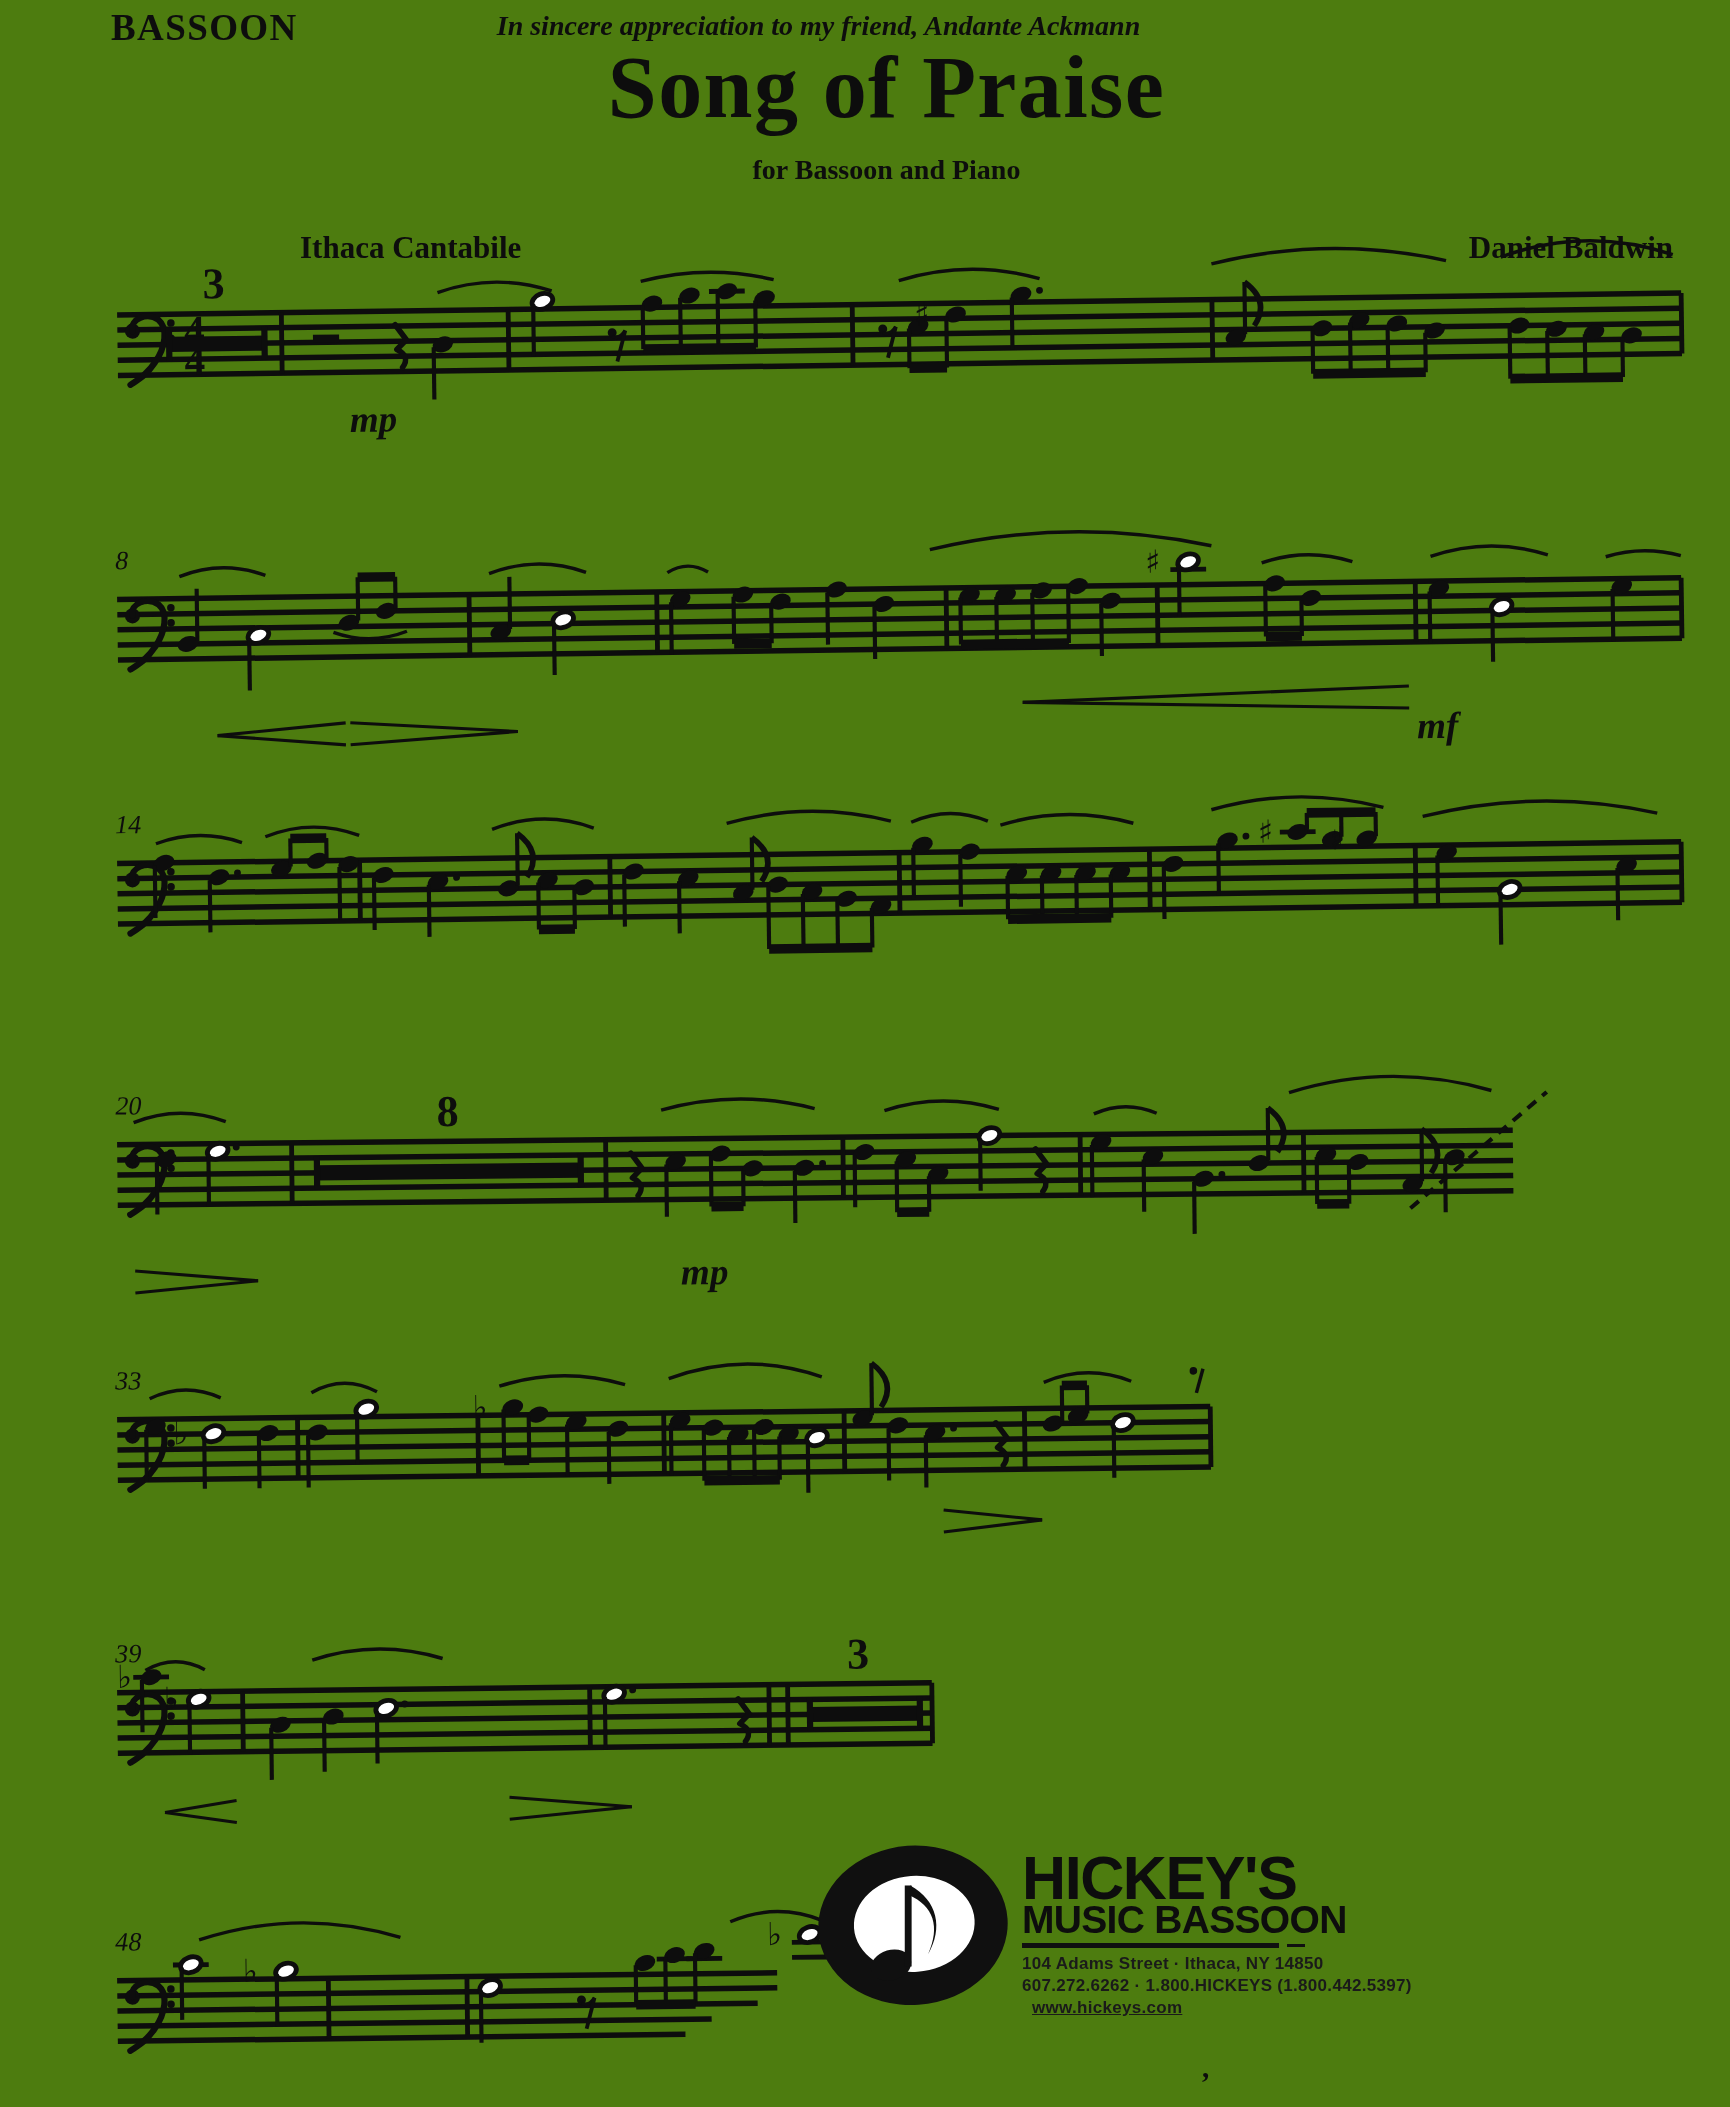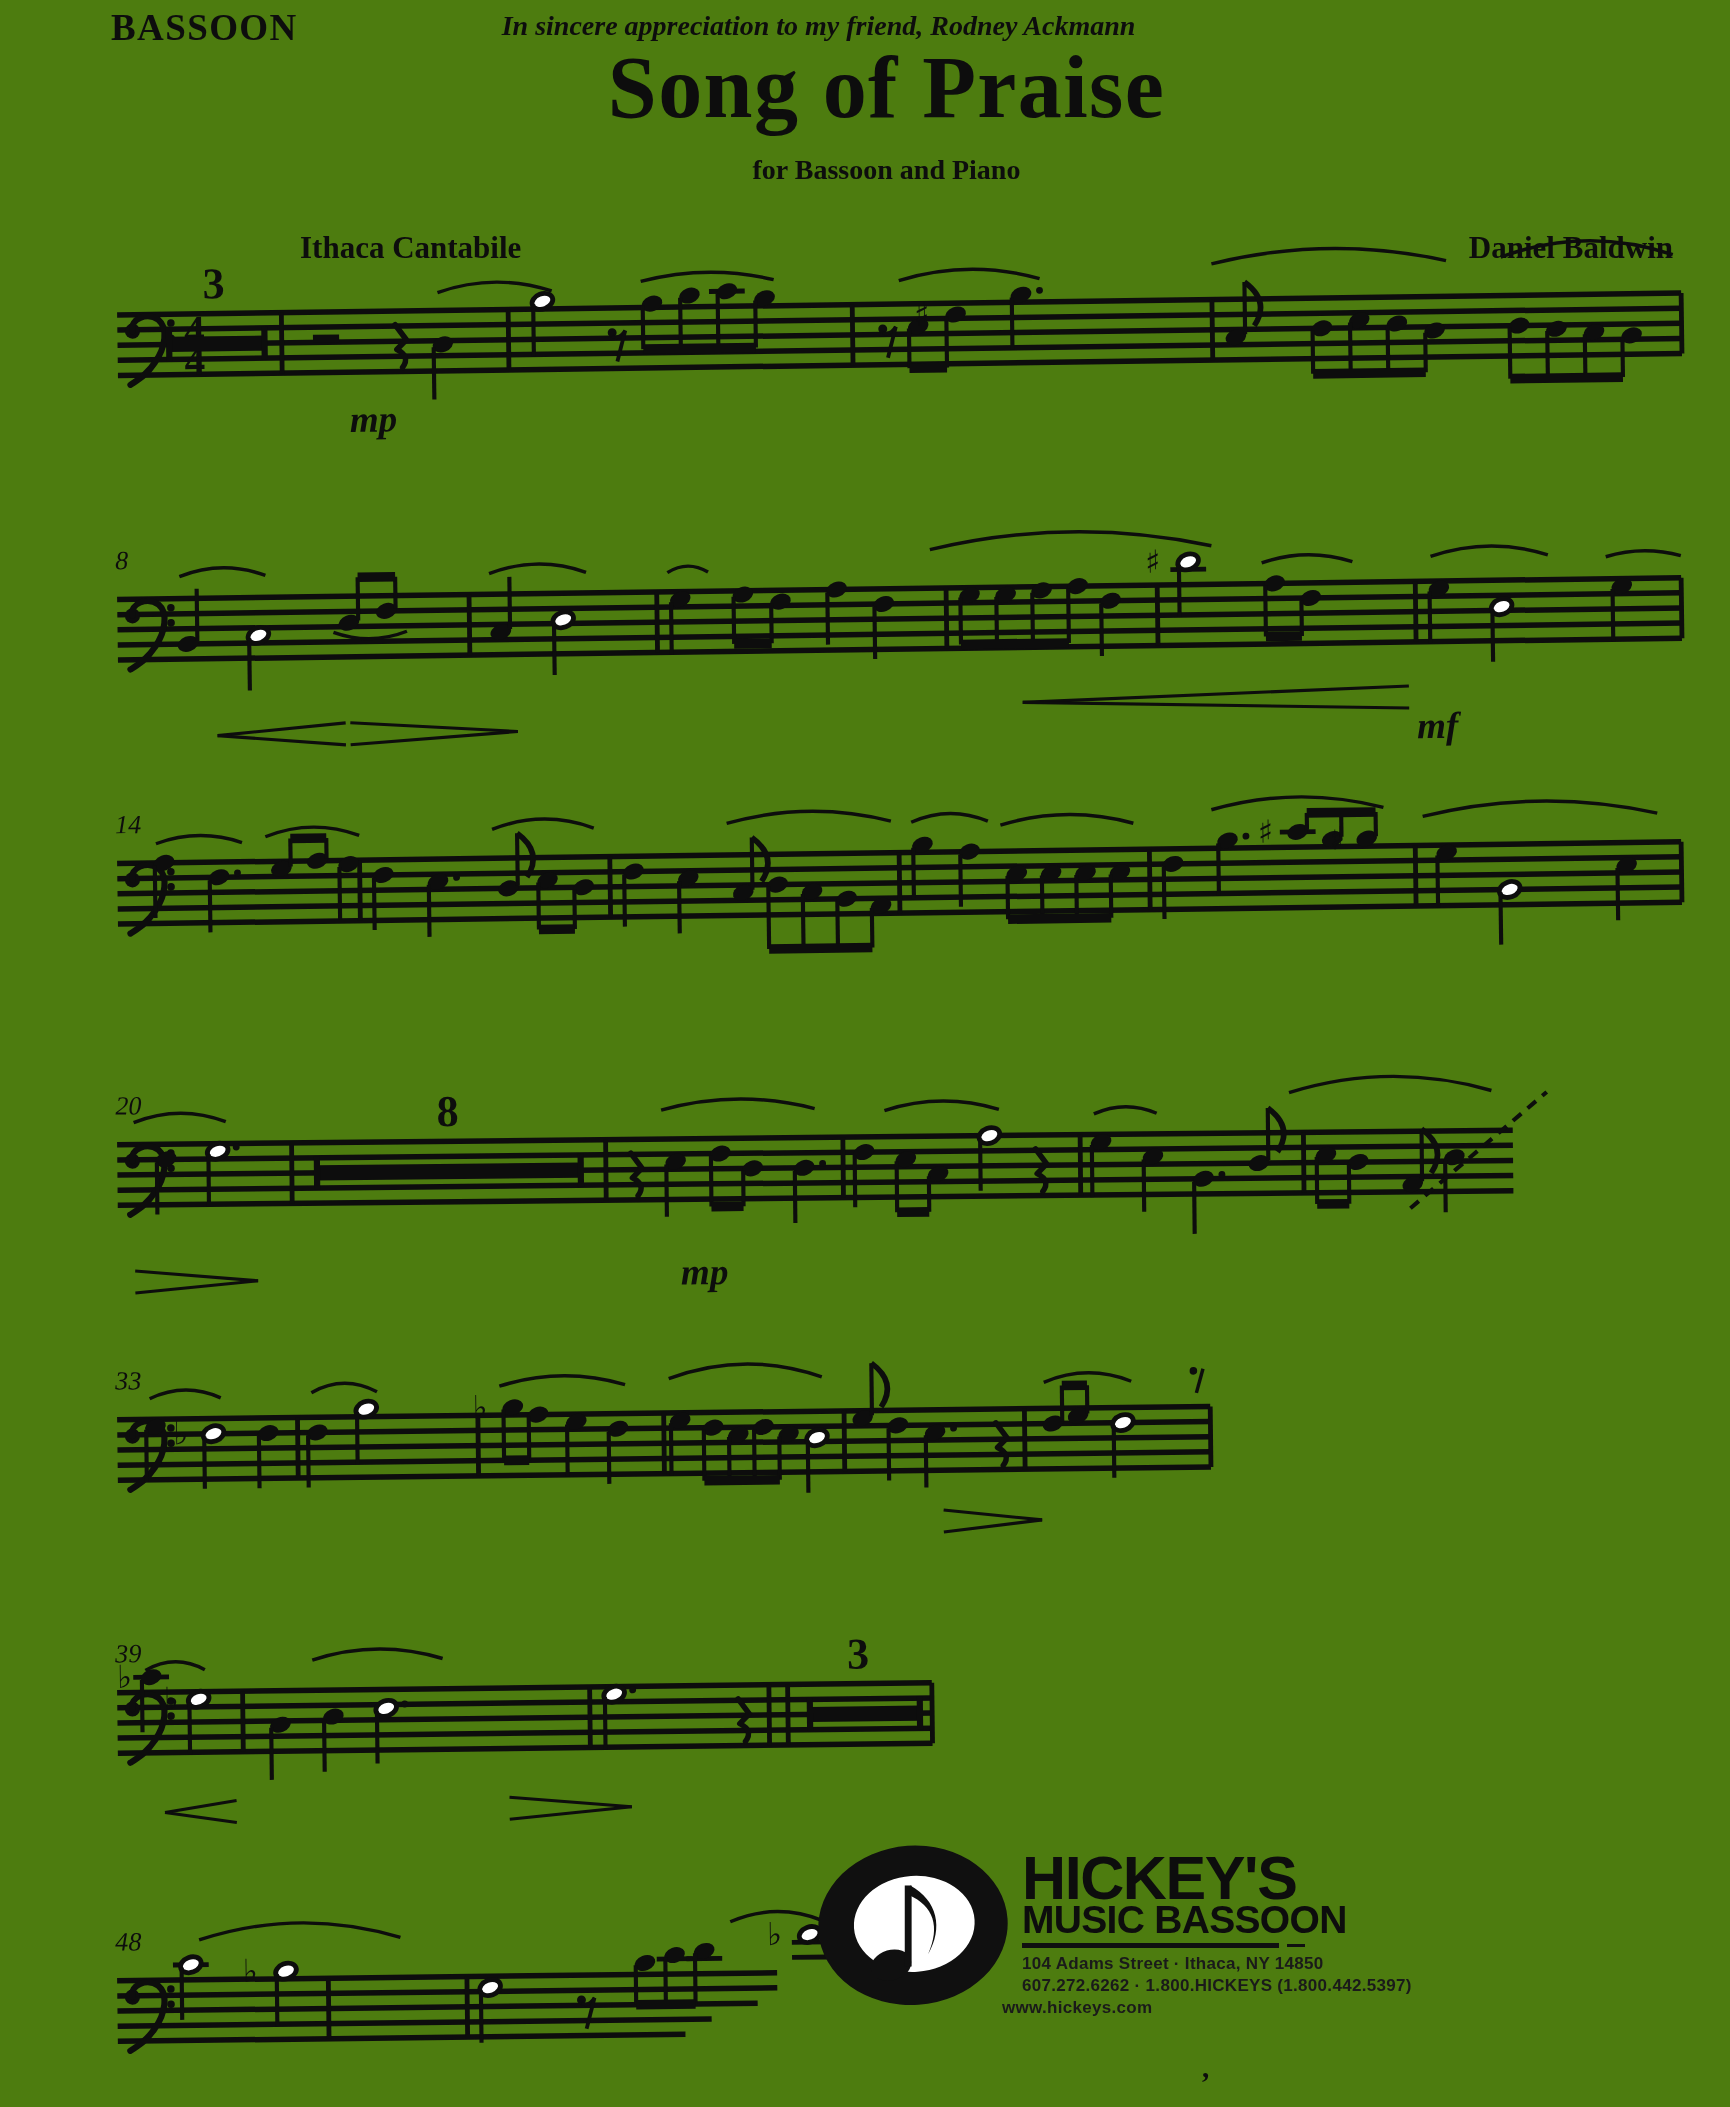--- a/index.html
+++ b/index.html
@@ -17,30 +17,30 @@
   .tempo{left:300px;top:231px;font:bold 31px/1.1 "Liberation Serif",serif;}
   .composer{left:1348px;top:231px;width:325px;text-align:right;font:bold 31px/1.1 "Liberation Serif",serif;}
   #score-svg{position:absolute;left:0;top:0;}
   .logo-name1{left:1022px;top:1848px;font:bold 61px/1 "Liberation Sans",sans-serif;letter-spacing:-1.4px;}
   .logo-name2{left:1022px;top:1900px;font:bold 39px/1 "Liberation Sans",sans-serif;letter-spacing:-0.7px;}
   .logo-rule{left:1022px;top:1943px;width:257px;height:4.8px;background:#101010;}
   .logo-rule-dash{left:1287px;top:1944px;width:18px;height:3.4px;background:#101010;}
   .logo-addr{font:bold 17px/1.35 "Liberation Sans",sans-serif;color:#1a1a1a;letter-spacing:0.3px;filter:blur(0.4px);}
   .addr1{left:1022px;top:1953px;}
   .addr2{left:1022px;top:1975px;}
-  .addr3{left:1002px;top:1997px;}
+  .addr3{left:1032px;top:1997px;text-decoration:underline;}
   .artifact{left:1202px;top:2053px;font:bold 29px/1 "Liberation Serif",serif;}
 </style>
 </head>
 <body>
 
 <div class="page">
 
   <div class="abs part-label">BASSOON</div>
-  <div class="abs dedication">In sincere appreciation to my friend, Rodney Ackmann</div>
+  <div class="abs dedication">In sincere appreciation to my friend, Andante Ackmann</div>
   <div class="abs subtitle">for Bassoon and Piano</div>
   <div class="abs title">Song of Praise</div>
   <div class="abs tempo">Ithaca Cantabile</div>
   <div class="abs composer">Daniel Baldwin</div>
 
   <svg id="score-svg" width="1731" height="2108" viewBox="0 0 2517 3066" aria-label="music notation">
       <g transform="translate(170,458) rotate(-0.8)">
         <line x1="0" y1="0" x2="2275" y2="0" stroke="#0d0d0d" stroke-width="8"></line>
         <line x1="0" y1="22" x2="2275" y2="22" stroke="#0d0d0d" stroke-width="8"></line>
         <line x1="0" y1="44" x2="2275" y2="44" stroke="#0d0d0d" stroke-width="8"></line>

